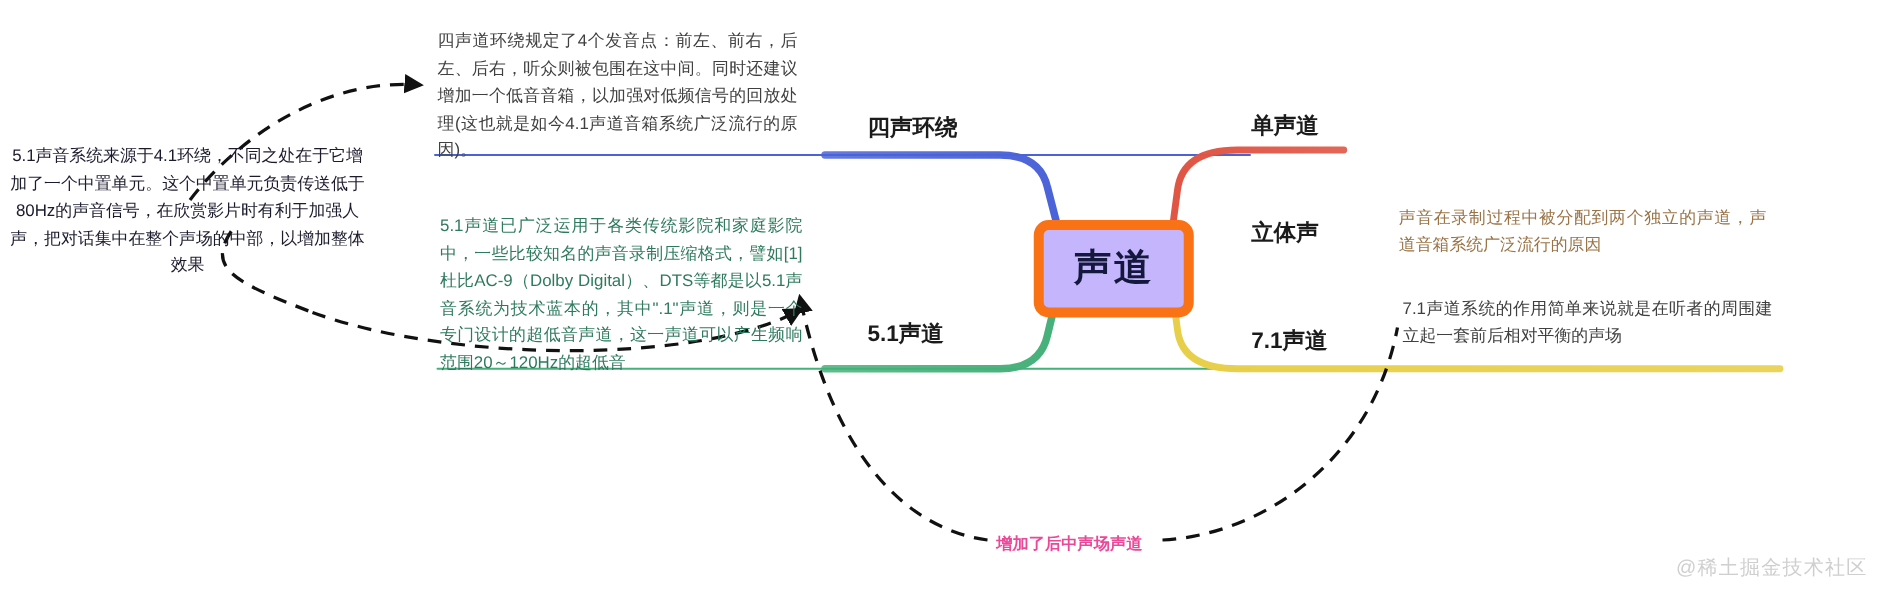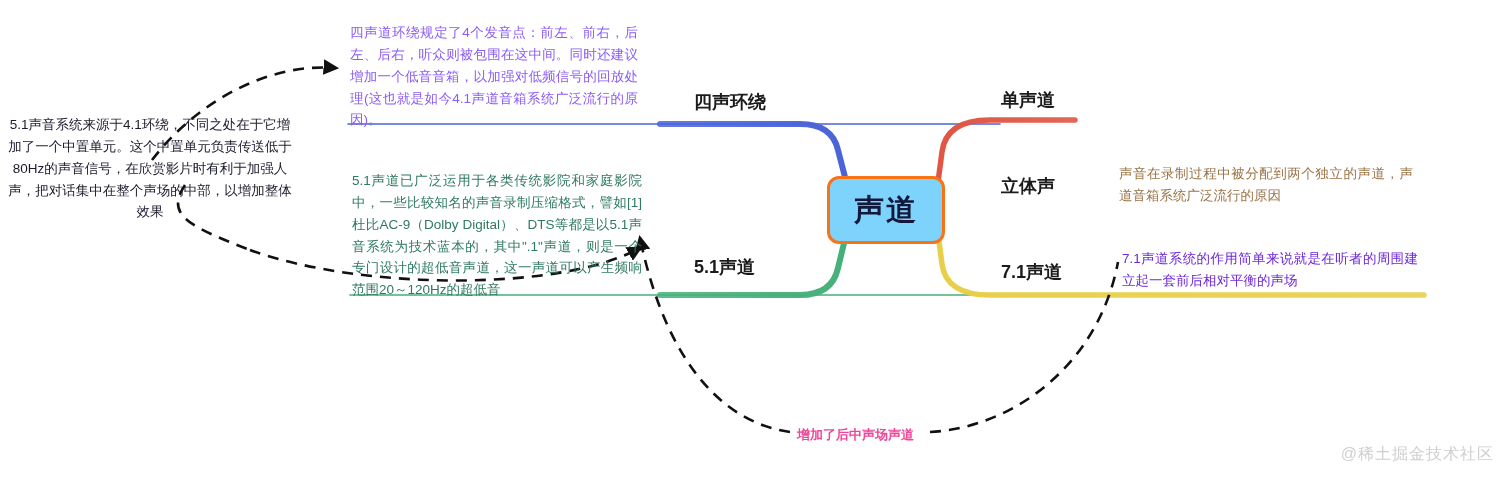--- a/index.html
+++ b/index.html
@@ -24,23 +24,23 @@
     pointer-events: none;
   }
 
   
   .root-node {
     position: absolute;
     left: 827px;
     top: 176px;
     width: 112px;
     height: 62px;
-    border: 3px solid #f97316;
+    border: 8px solid #f97316;
     border-radius: 12px;
-    background: #7dd3fc;
+    background: #c4b5fd;
     display: flex;
     align-items: center;
     justify-content: center;
     z-index: 5;
   }
   .root-node span {
     font-size: 30px;
     font-weight: 700;
     color: #14183c;
     letter-spacing: 2px;
@@ -66,42 +66,42 @@
   .note {
     position: absolute;
     font-size: 13.5px;
     line-height: 1.62;
     z-index: 4;
   }
   .note-quad {
     left: 350px;
     top: 22px;
     width: 288px;
-    color: #8b5cf6;
+    color: #404040;
     text-align: justify;
   }
   .note-five {
     left: 352px;
     top: 170px;
     width: 290px;
     color: #2f7a5e;
     text-align: justify;
   }
   .note-stereo {
     left: 1119px;
     top: 163px;
     width: 294px;
     color: #9a7346;
     text-align: justify;
   }
   .note-seven {
     left: 1122px;
-    top: 248px;
+    top: 236px;
     width: 296px;
-    color: #6d28d9;
+    color: #404040;
     text-align: justify;
   }
   .note-left {
     position: absolute;
     left: 4px;
     top: 114px;
     width: 292px;
     font-size: 13.5px;
     line-height: 1.62;
     color: #1b1b2e;

